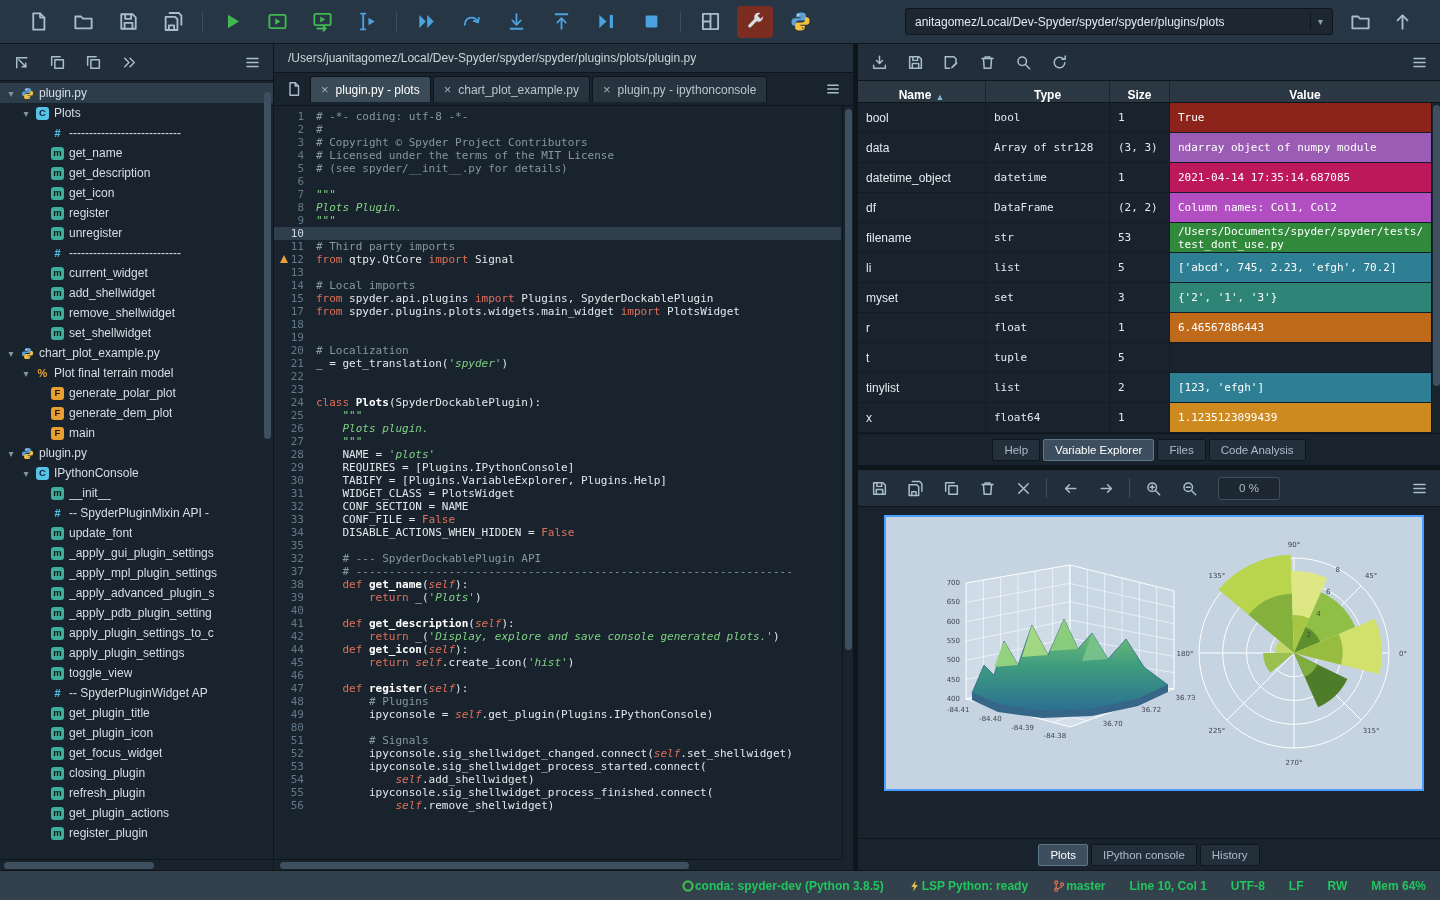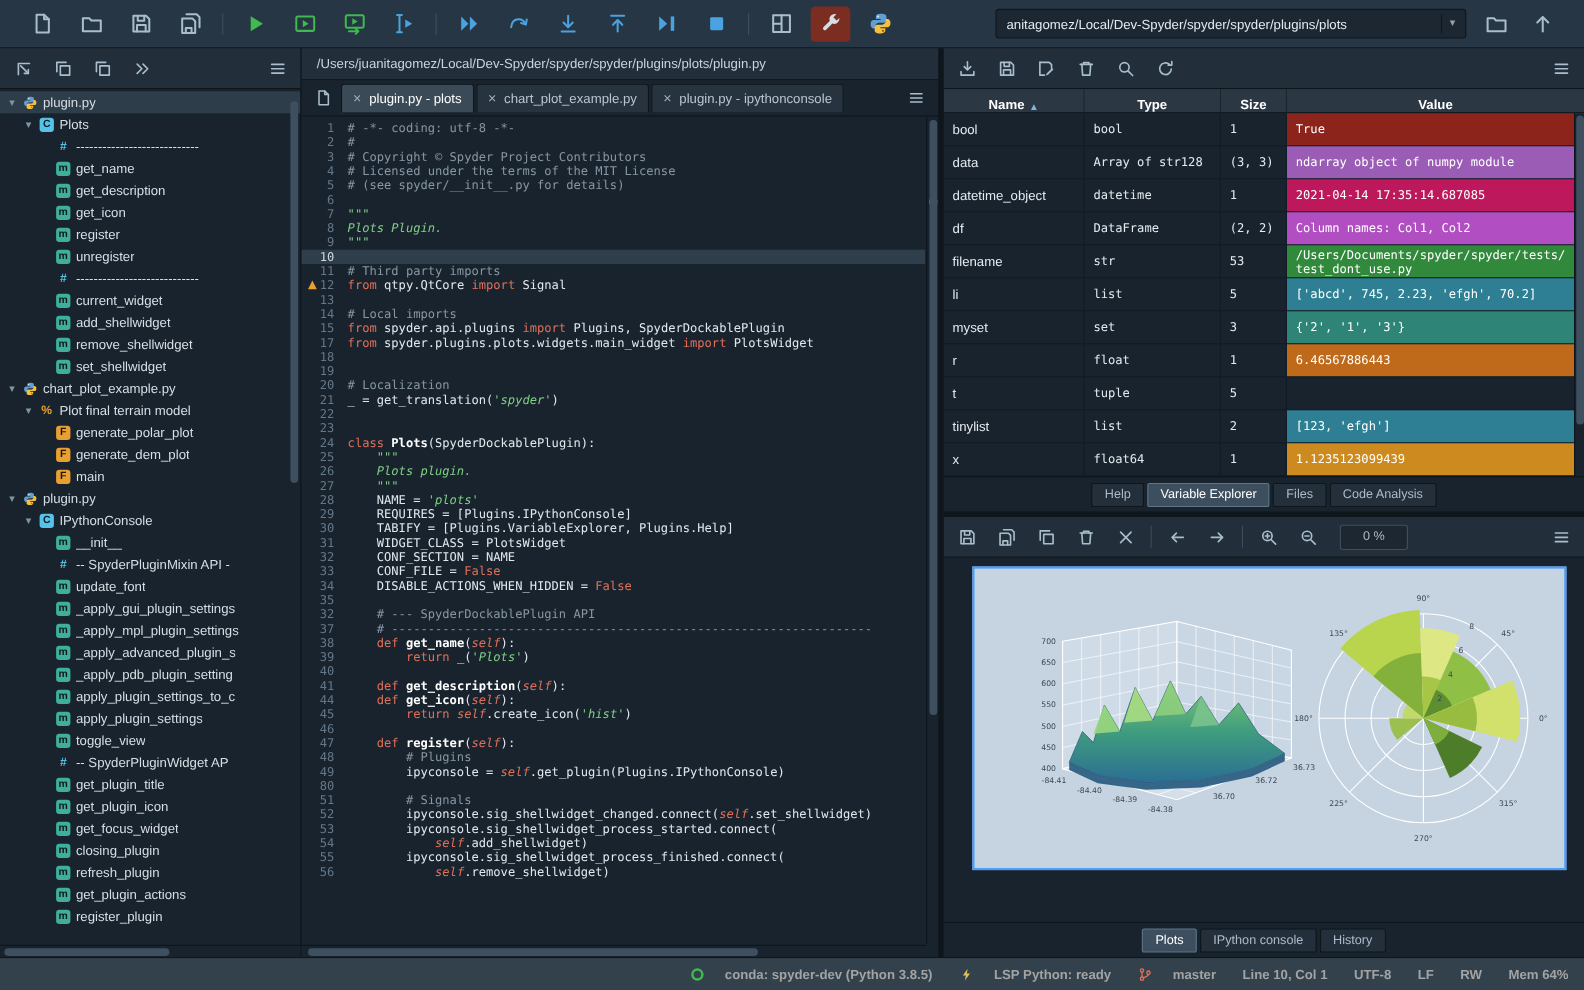--- a/index.html
+++ b/index.html
@@ -89,21 +89,21 @@
 .ptab{padding:4px 11px;font-size:11.5px;color:#aebbc6;background:#232f3a;border:1px solid #0e151b;border-radius:2px}
 .ptab.act{background:#3d4f5f;color:#fff;border-color:#5d7689}
 .hdivider{height:5px;background:#0e151b;flex:0 0 5px}
 .plotspane{flex:1;display:flex;flex-direction:column;min-height:0}
 .zoombox{width:62px;height:23px;border:1px solid #3e5060;border-radius:3px;background:#1c2731;color:#aebbc6;font-size:11.5px;display:inline-flex;align-items:center;justify-content:center;margin-left:8px;flex:0 0 62px}
 .plotcanvas{flex:1;position:relative;background:#19232D;overflow:hidden}
 .figure{position:absolute;left:26px;top:8px;width:540px;height:276px;border:2px solid #4a9eff;background:#c6d3e0}
 .figure svg{display:block;width:536px;height:272px}
 
 .statusbar{height:30px;background:#32414B;border-top:1px solid #0e151b;display:flex;align-items:center;justify-content:flex-end;padding:0 14px;gap:24px;flex:0 0 30px}
-.sbitem{display:inline-flex;align-items:center;gap:18px;color:#a3a3a3;font-size:12px;font-weight:bold;white-space:nowrap}
+.sbitem{display:inline-flex;align-items:center;gap:0;color:#22c55e;font-size:12px;font-weight:bold;white-space:nowrap}
 .sbitem svg{width:14px;height:14px}
 </style>
 </head>
 <body>
 
 <div class="app">
 
   <div class="topbar">
     <span id="topbar-left" style="display:flex;align-items:center;gap:9px">
         <span class="tbtn" style="color:#a9becd">
@@ -726,20 +726,24 @@
               <span class="gut">39</span>
               <span class="ctext"><span class="no">        </span><span class="kw">return</span><span class="no"> _(</span><span class="st">'Plots'</span><span class="no">)</span></span>
             </div>
             <div class="cline">
               <span class="gut">40</span>
               <span class="ctext"></span>
             </div>
             <div class="cline">
               <span class="gut">41</span>
               <span class="ctext"><span class="no">    </span><span class="kw">def</span><span class="no"> </span><span class="df">get_description</span><span class="no">(</span><span class="bi">self</span><span class="no">):</span></span>
+            </div>
+            <div class="cline">
+              <span class="gut">42</span>
+              <span class="ctext"><span class="no">        </span><span class="kw">return</span><span class="no"> _(</span><span class="st">'Display, explore and save console generated plots.'</span><span class="no">)</span></span>
             </div>
             <div class="cline">
               <span class="gut">44</span>
               <span class="ctext"><span class="no">    </span><span class="kw">def</span><span class="no"> </span><span class="df">get_icon</span><span class="no">(</span><span class="bi">self</span><span class="no">):</span></span>
             </div>
             <div class="cline">
               <span class="gut">45</span>
               <span class="ctext"><span class="no">        </span><span class="kw">return</span><span class="no"> </span><span class="bi">self</span><span class="no">.create_icon(</span><span class="st">'hist'</span><span class="no">)</span></span>
             </div>
             <div class="cline">

